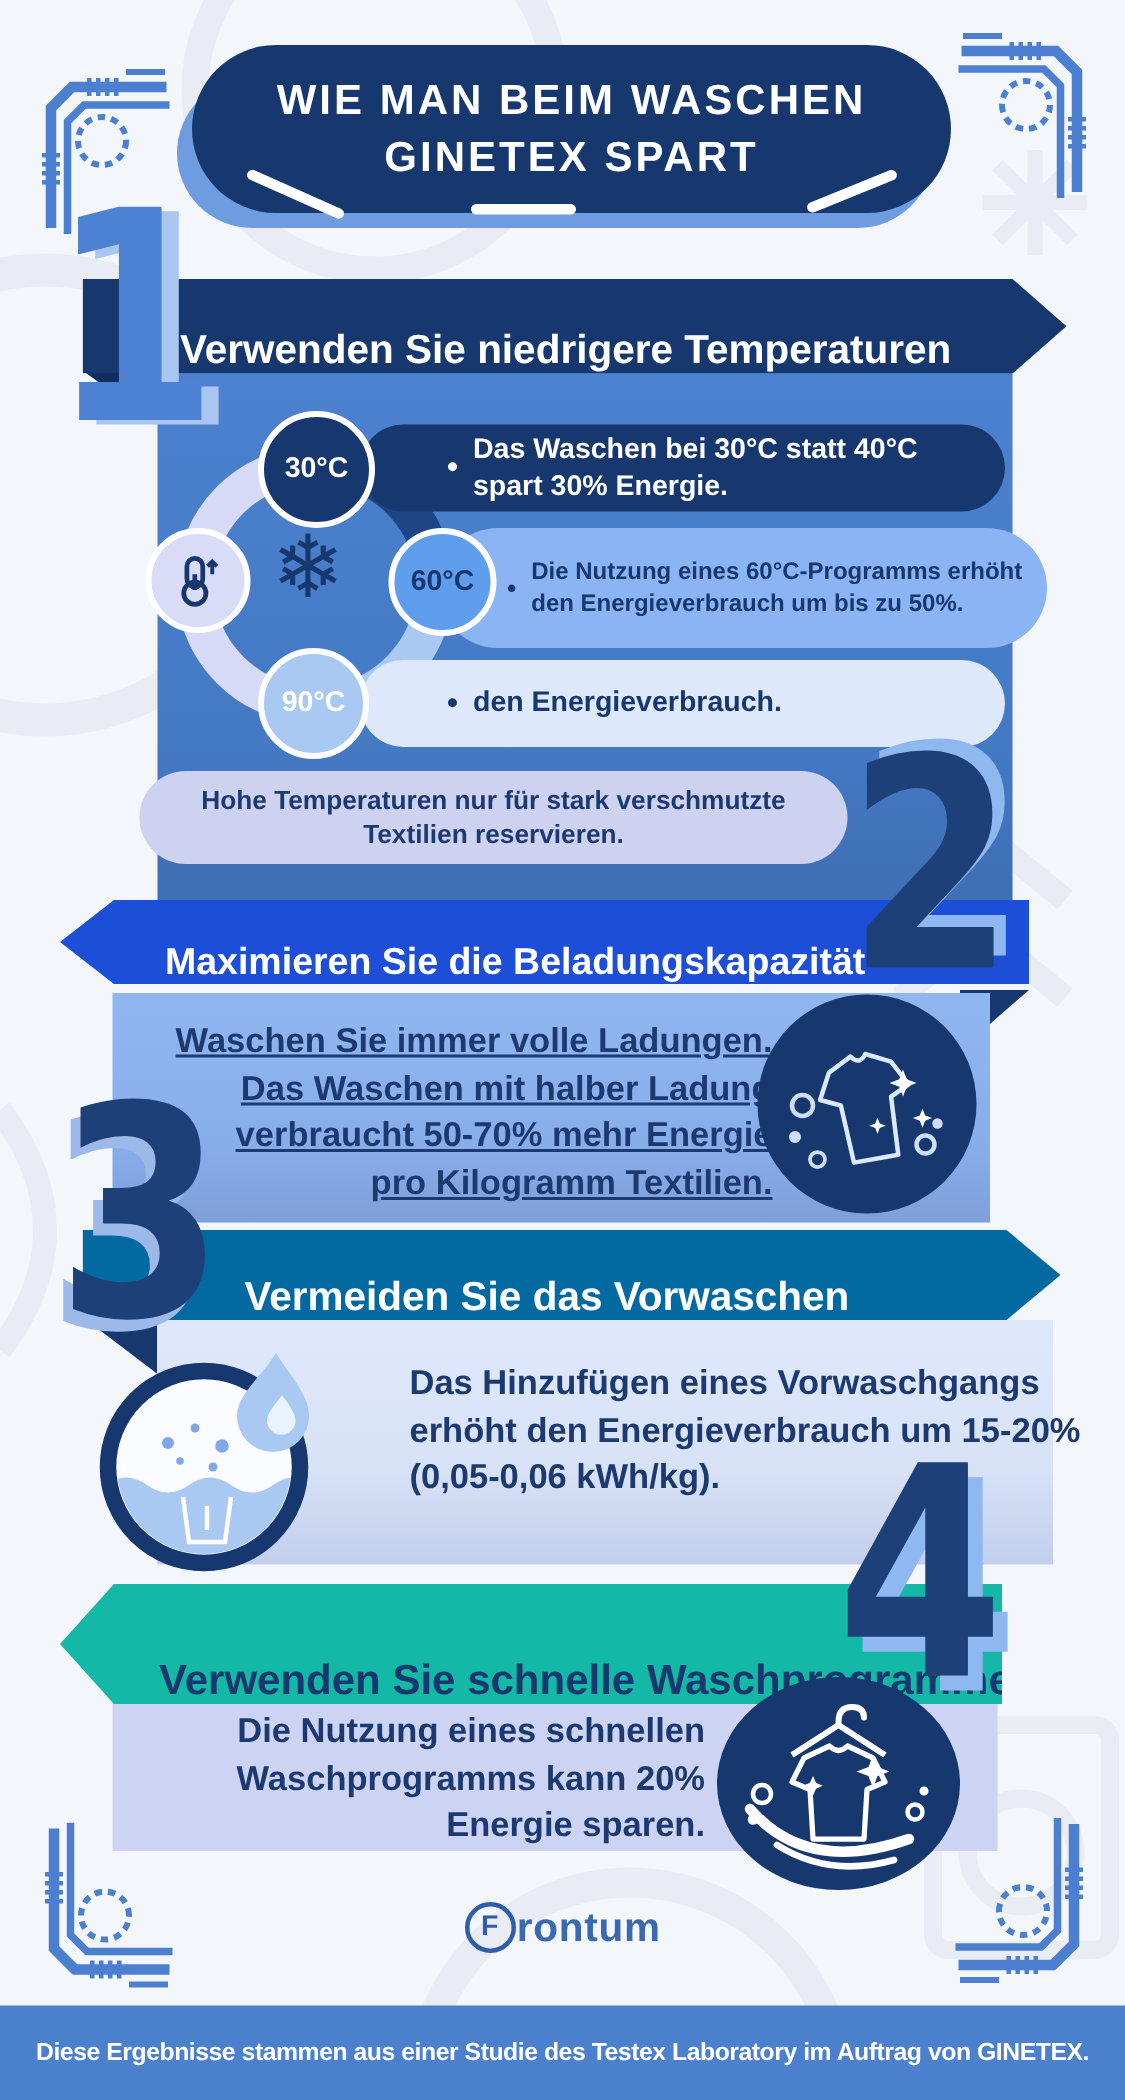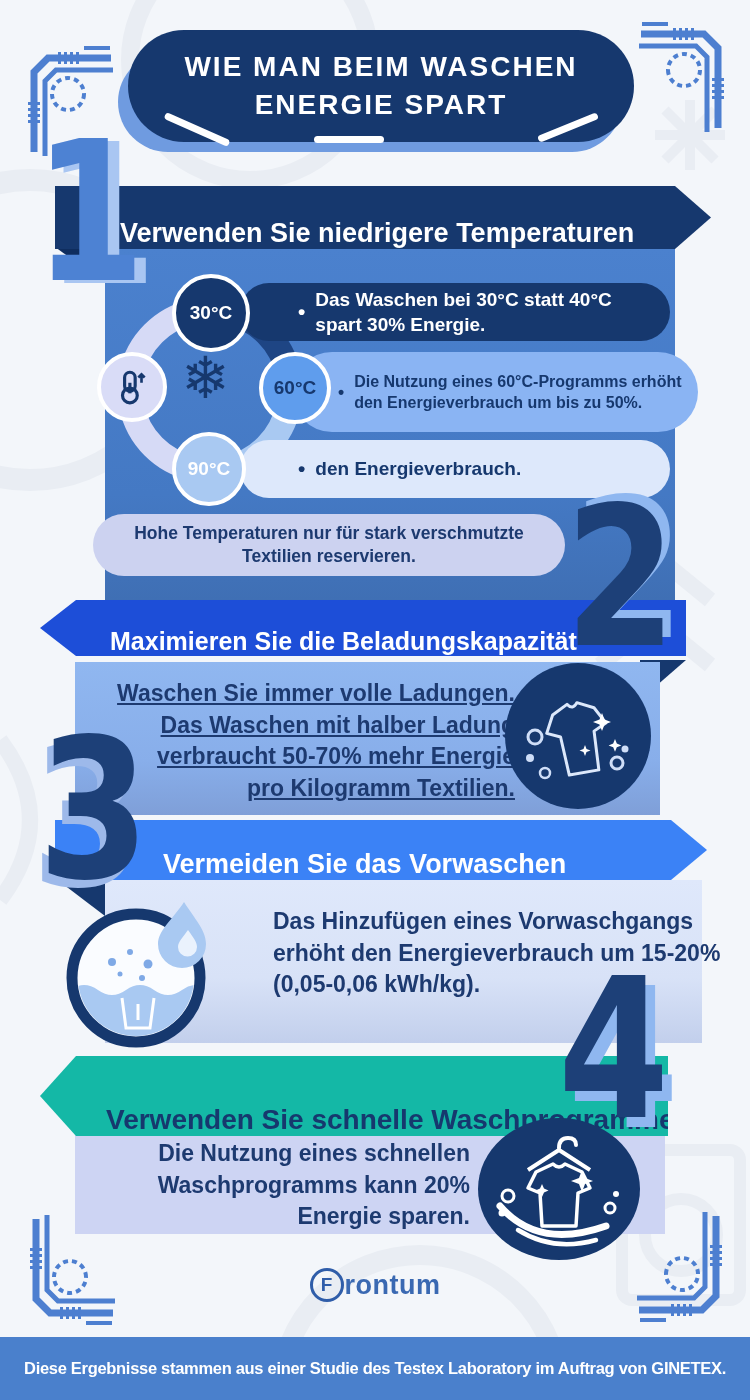--- a/index.html
+++ b/index.html
@@ -29,21 +29,21 @@
   #num1{left:34px;top:115px;color:#4d82d3;text-shadow:14px 3px 0 #a9c6f2;}
   #num2{left:565px;top:480px;color:#1d4078;text-shadow:10px -8px 0 #8fb7f0;}
   #num3{left:38px;top:712px;color:#1d4078;text-shadow:-8px 8px 0 #9db9ea;}
   #num4{left:558px;top:952px;color:#1d4078;text-shadow:12px 10px 0 #8fb7f0;}
   
   .banner{position:absolute;display:flex;align-items:flex-end;font-weight:700;z-index:3;white-space:nowrap;}
   #banner1{left:55px;top:186px;width:656px;height:63px;background:#16386e;color:#fff;font-size:27px;
            clip-path:polygon(0 0,calc(100% - 36px) 0,100% 50%,calc(100% - 36px) 100%,0 100%);padding-left:65px;box-sizing:border-box;}
   #banner2{left:40px;top:600px;width:646px;height:56px;background:#1d4ed8;color:#fff;font-size:25px;
            clip-path:polygon(36px 0,100% 0,100% 100%,36px 100%,0 50%);padding-left:70px;box-sizing:border-box;}
-  #banner3{left:55px;top:820px;width:652px;height:60px;background:#3b82f6;color:#fff;font-size:27px;
+  #banner3{left:55px;top:820px;width:652px;height:60px;background:#0369a1;color:#fff;font-size:27px;
            clip-path:polygon(0 0,calc(100% - 36px) 0,100% 50%,calc(100% - 36px) 100%,0 100%);padding-left:108px;box-sizing:border-box;}
   #banner4{left:40px;top:1056px;width:628px;height:80px;background:#14b8a6;color:#16386e;font-size:28px;
            clip-path:polygon(36px 0,100% 0,100% 100%,36px 100%,0 50%);padding-left:66px;box-sizing:border-box;}
   
   .fold{position:absolute;z-index:2;}
   #fold1{left:55px;top:247px;width:50px;height:36px;background:#0f2d5e;clip-path:polygon(0 0,100% 0,100% 100%);}
   #fold2{left:640px;top:660px;width:46px;height:40px;background:#16386e;clip-path:polygon(0 0,100% 0,0 100%);}
   #fold3{left:55px;top:878px;width:50px;height:38px;background:#16386e;clip-path:polygon(0 0,100% 0,100% 100%);}
   #fold4{left:622px;top:1124px;width:46px;height:38px;background:#16386e;clip-path:polygon(0 0,100% 0,0 100%);}
   
@@ -148,21 +148,21 @@
       <path d="M44 14 H66" stroke-width="12" stroke-dasharray="3 3"></path>
       <path d="M20 58 V80" stroke-width="12" stroke-dasharray="3 3"></path>
       <path d="M70 4 H96" stroke-width="4"></path>
     </g>
   </svg>
 
   <div id="title-wrap">
     <div id="title-shadow"></div>
     <div id="title-main">
       <div class="title-line">WIE MAN BEIM WASCHEN</div>
-      <div class="title-line">ENERGIE SPART</div>
+      <div class="title-line">GINETEX SPART</div>
       <div class="dash" id="dash1"></div>
       <div class="dash" id="dash2"></div>
       <div class="dash" id="dash3"></div>
     </div>
   </div>
 
   <div class="num" id="num1">1</div>
   <div class="num" id="num2">2</div>
   <div class="num" id="num3">3</div>
   <div class="num" id="num4">4</div>

